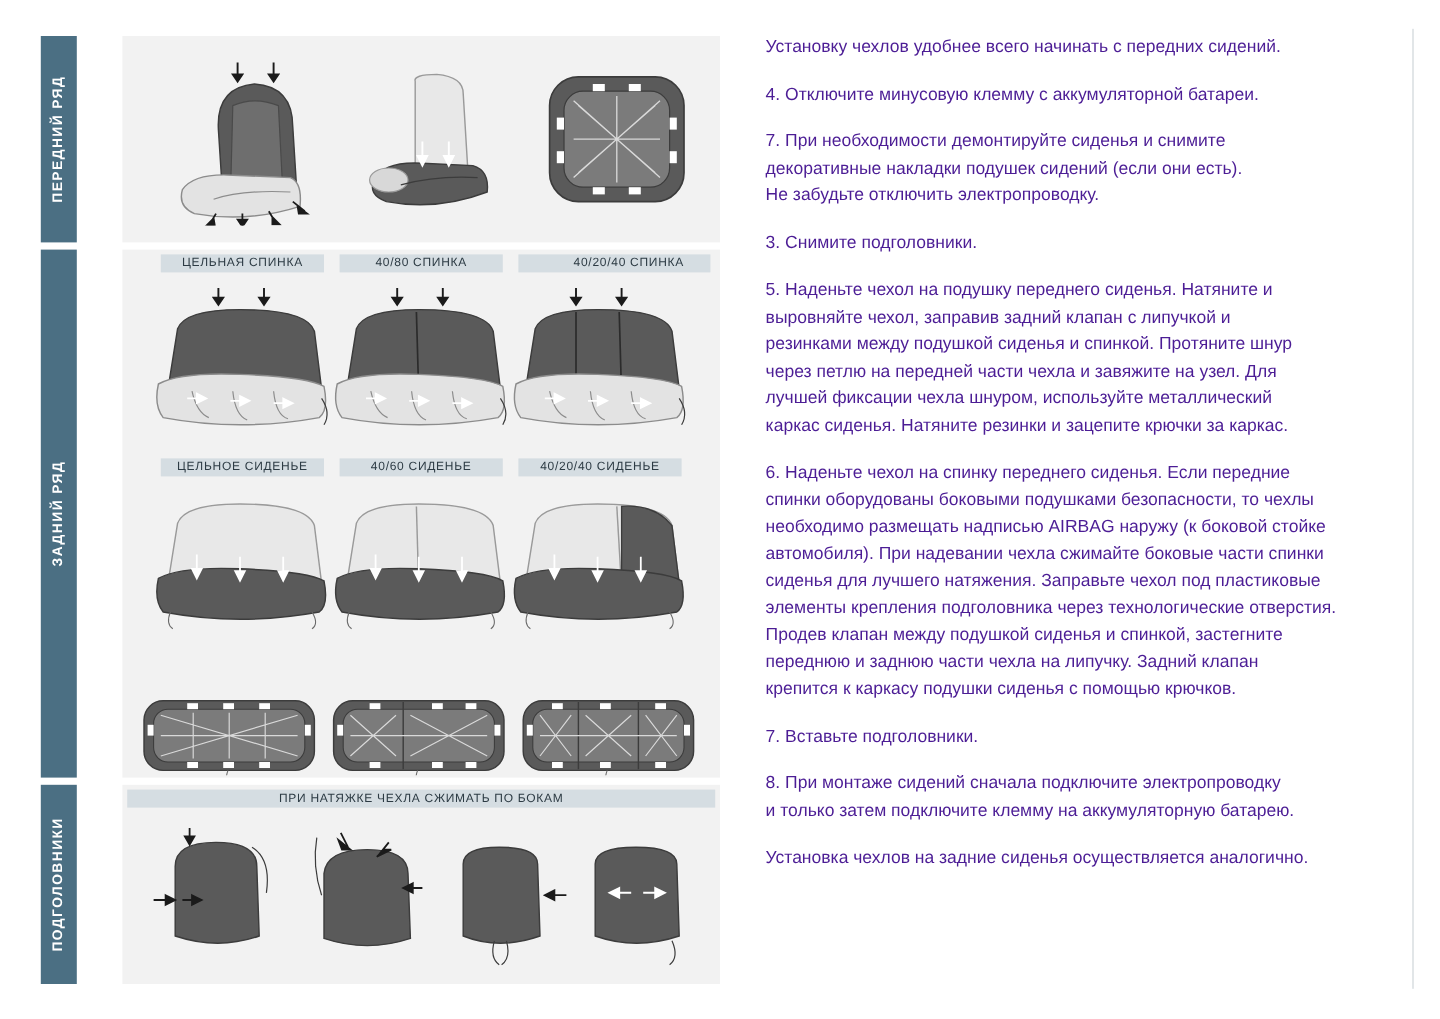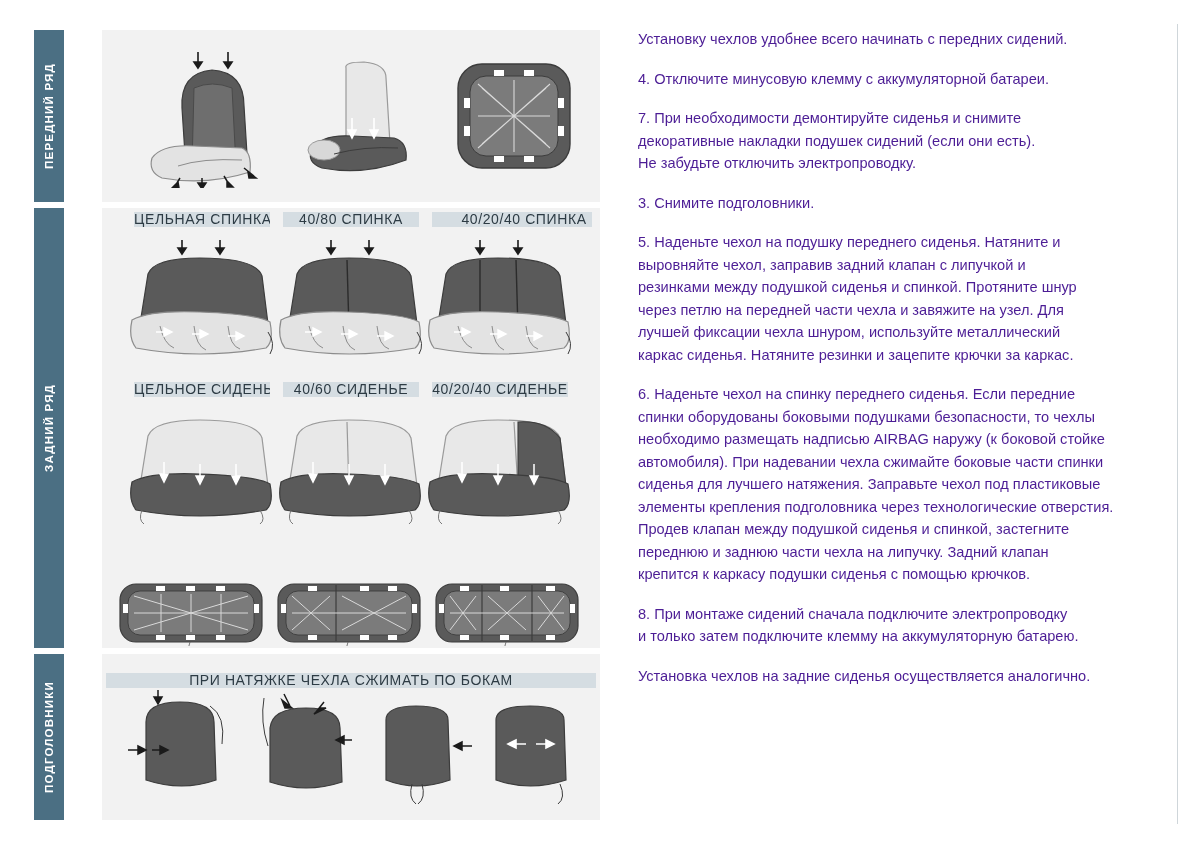--- a/index.html
+++ b/index.html
@@ -64,21 +64,21 @@
     background: #f2f2f2;
   }
   .panel-front { top: 0; height: 172px; }
   .panel-rear  { top: 178px; height: 440px; }
   .panel-head  { top: 624px; height: 166px; }
 
   .caption-bar {
     position: absolute;
     background: #d5dde2;
     color: #2d3b44;
-    font-size: 14px;
+    font-size: 10px;
     letter-spacing: 0.6px;
     text-align: center;
     line-height: 15px;
     height: 15px;
     white-space: nowrap;
     overflow: hidden;
   }
   .cap-third { width: 136px; }
 
   .fig {
@@ -369,21 +369,21 @@
               <rect x="114" y="55" width="9" height="5"></rect>
             <rect x="7" y="24" width="5" height="9"></rect>
               <rect x="138" y="24" width="5" height="9"></rect>
           </g>
           <path d="M74 62 Q70 72 78 76" fill="none" stroke="#6a6a6a" stroke-width="0.9"></path>
         </svg>
       </div>
     </div>
 
     <div class="panel panel-head">
-      <div class="caption-bar" style="left:4px; top:19px; width:490px;">ПРИ НАТЯЖКЕ ЧЕХЛА СЖИМАТЬ ПО БОКАМ</div>
+      <div class="caption-bar" style="left:4px; top:4px; width:490px;">ПРИ НАТЯЖКЕ ЧЕХЛА СЖИМАТЬ ПО БОКАМ</div>
 
       <div class="fig" style="left:20px; top:34px;">
         <svg width="120" height="120" viewBox="0 0 120 120">
           <path d="M24 34 Q24 14 58 14 Q92 14 92 34 L94 92 Q60 104 24 92 Z" fill="#5a5a5a" stroke="#3c3c3c" stroke-width="1.2"></path>
           <path d="M88 18 Q104 28 100 56" fill="none" stroke="#3c3c3c" stroke-width="1"></path>
           <g fill="#1b1b1b" stroke="#1b1b1b" stroke-width="1.5">
             <path d="M36 2 L36 14 M32 9 L36 16 L40 9 Z"></path>
             <path d="M6 62 L22 62 M16 58 L24 62 L16 66 Z"></path>
             <path d="M30 62 L44 62 M38 58 L46 62 L38 66 Z"></path>
           </g>
@@ -438,19 +438,20 @@
 каркас сиденья. Натяните резинки и зацепите крючки за каркас.</div>
     <div class="para">6. Наденьте чехол на спинку переднего сиденья. Если передние
 спинки оборудованы боковыми подушками безопасности, то чехлы
 необходимо размещать надписью AIRBAG наружу (к боковой стойке
 автомобиля). При надевании чехла сжимайте боковые части спинки
 сиденья для лучшего натяжения. Заправьте чехол под пластиковые
 элементы крепления подголовника через технологические отверстия.
 Продев клапан между подушкой сиденья и спинкой, застегните
 переднюю и заднюю части чехла на липучку. Задний клапан
 крепится к каркасу подушки сиденья с помощью крючков.</div>
+    <div class="para">7. Вставьте подголовники.</div>
     <div class="para">8. При монтаже сидений сначала подключите электропроводку
 и только затем подключите клемму на аккумуляторную батарею.</div>
     <div class="para">Установка чехлов на задние сиденья осуществляется аналогично.</div>
   </div>
 
   <div class="divider-right"></div>
 </div>
 
 </body></html>

